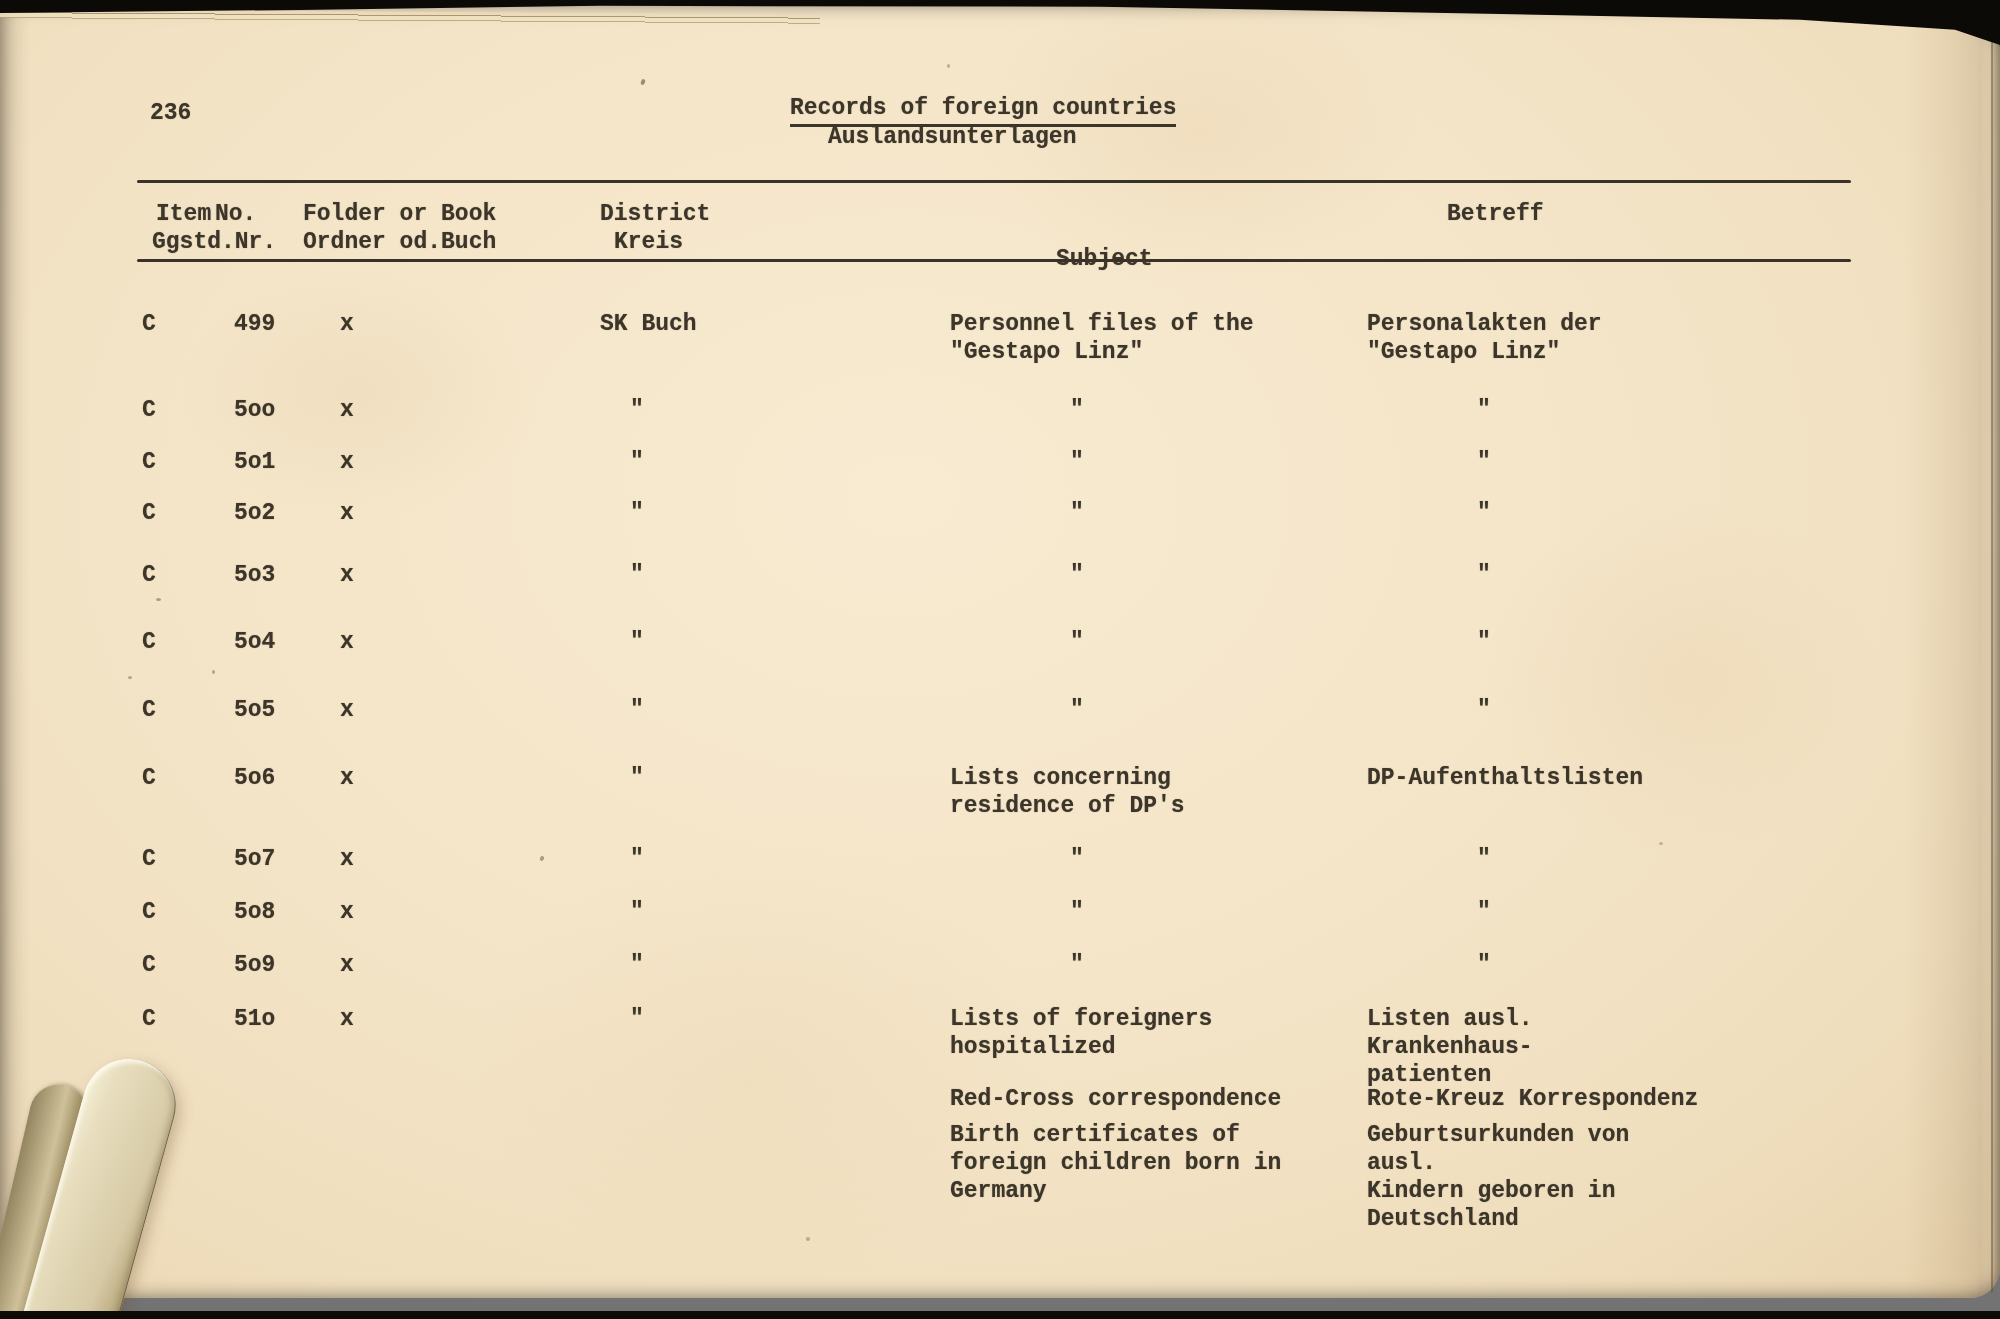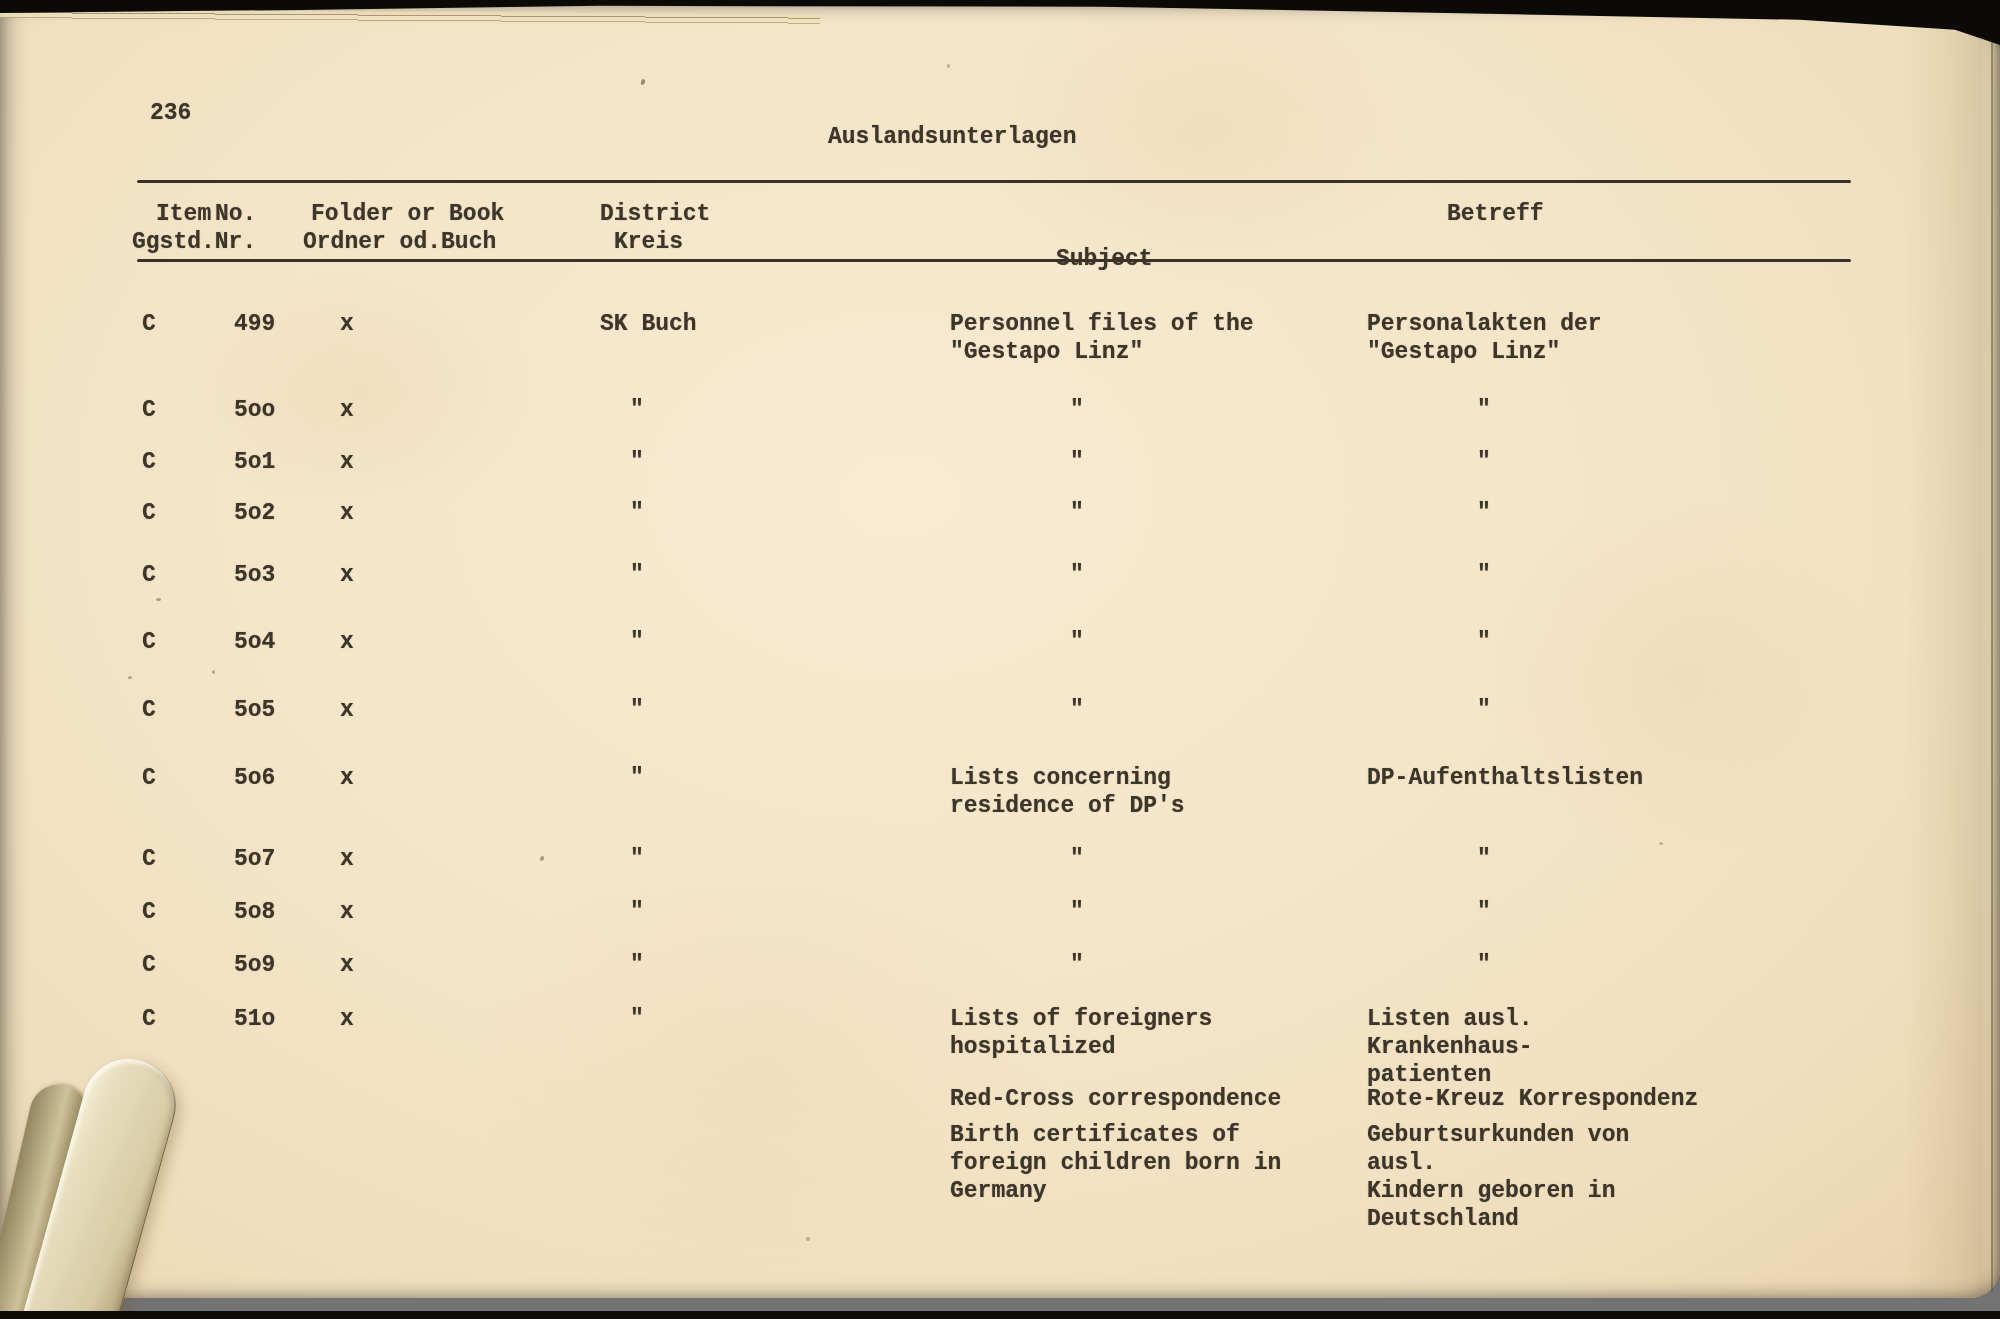--- a/index.html
+++ b/index.html
@@ -32,23 +32,23 @@
   .tw{position:absolute;font-size:23px;line-height:28px;white-space:pre-line;z-index:4;
       text-shadow:0 0 1px rgba(55,45,30,.5);}
   .page-number{left:150px;top:95px;}
   .doc-title{left:790px;top:90px;border-bottom:3px solid #3c352a;padding-bottom:2px;}
   .doc-subtitle{left:828px;top:119px;}
   .rule{position:absolute;left:137px;width:1714px;height:3px;background:#383228;z-index:4;border-radius:2px;}
   .rule-top{top:176px;}
   .rule-bottom{top:255px;}
   
   .h-item1{left:140px;top:196px;margin-left:16px;}  .h-no1{left:215px;top:196px;}
-  .h-folder1{left:303px;top:196px;margin-left:8px;}.h-district1{left:600px;top:196px;}
+  .h-folder1{left:303px;top:196px;}.h-district1{left:600px;top:196px;}
   .h-subject1{left:1056px;top:196px;margin-top:45px;}.h-betreff1{left:1447px;top:196px;}
-  .h-item2{left:132px;top:224px;}  .h-folder2{left:303px;top:224px;} .h-district2{left:614px;top:224px;}
+  .h-item2{left:152px;top:224px;}  .h-folder2{left:303px;top:224px;} .h-district2{left:614px;top:224px;}
   
   .rows{position:absolute;inset:0;z-index:4;}
   .row{position:absolute;left:0;width:100%;height:0;overflow:visible;}
   .row:nth-of-type(1){top:306px}  .row:nth-of-type(2){top:392px}
   .row:nth-of-type(3){top:444px}  .row:nth-of-type(4){top:495px}
   .row:nth-of-type(5){top:557px}  .row:nth-of-type(6){top:624px}
   .row:nth-of-type(7){top:692px}  .row:nth-of-type(8){top:760px}
   .row:nth-of-type(9){top:841px}  .row:nth-of-type(10){top:894px}
   .row:nth-of-type(11){top:947px} .row:nth-of-type(12){top:1001px}
   .row:nth-of-type(13){top:1081px}.row:nth-of-type(14){top:1117px}
@@ -85,20 +85,21 @@
 <body>
 
 <div class="stage">
 
   <div class="paper">
     <div class="shade-left"></div>
     <div class="shade-right"></div>
     <div class="gutter-line"></div>
 
     <div class="tw page-number">236</div>
+    <div class="tw doc-title">Records of foreign countries</div>
     <div class="tw doc-subtitle">Auslandsunterlagen</div>
 
     <div class="rule rule-top"></div>
     <div class="rule rule-bottom"></div>
 
     <div class="tw h-item1">Item</div>
     <div class="tw h-no1">No.</div>
     <div class="tw h-folder1">Folder or Book</div>
     <div class="tw h-district1">District</div>
     <div class="tw h-subject1">Subject</div>

